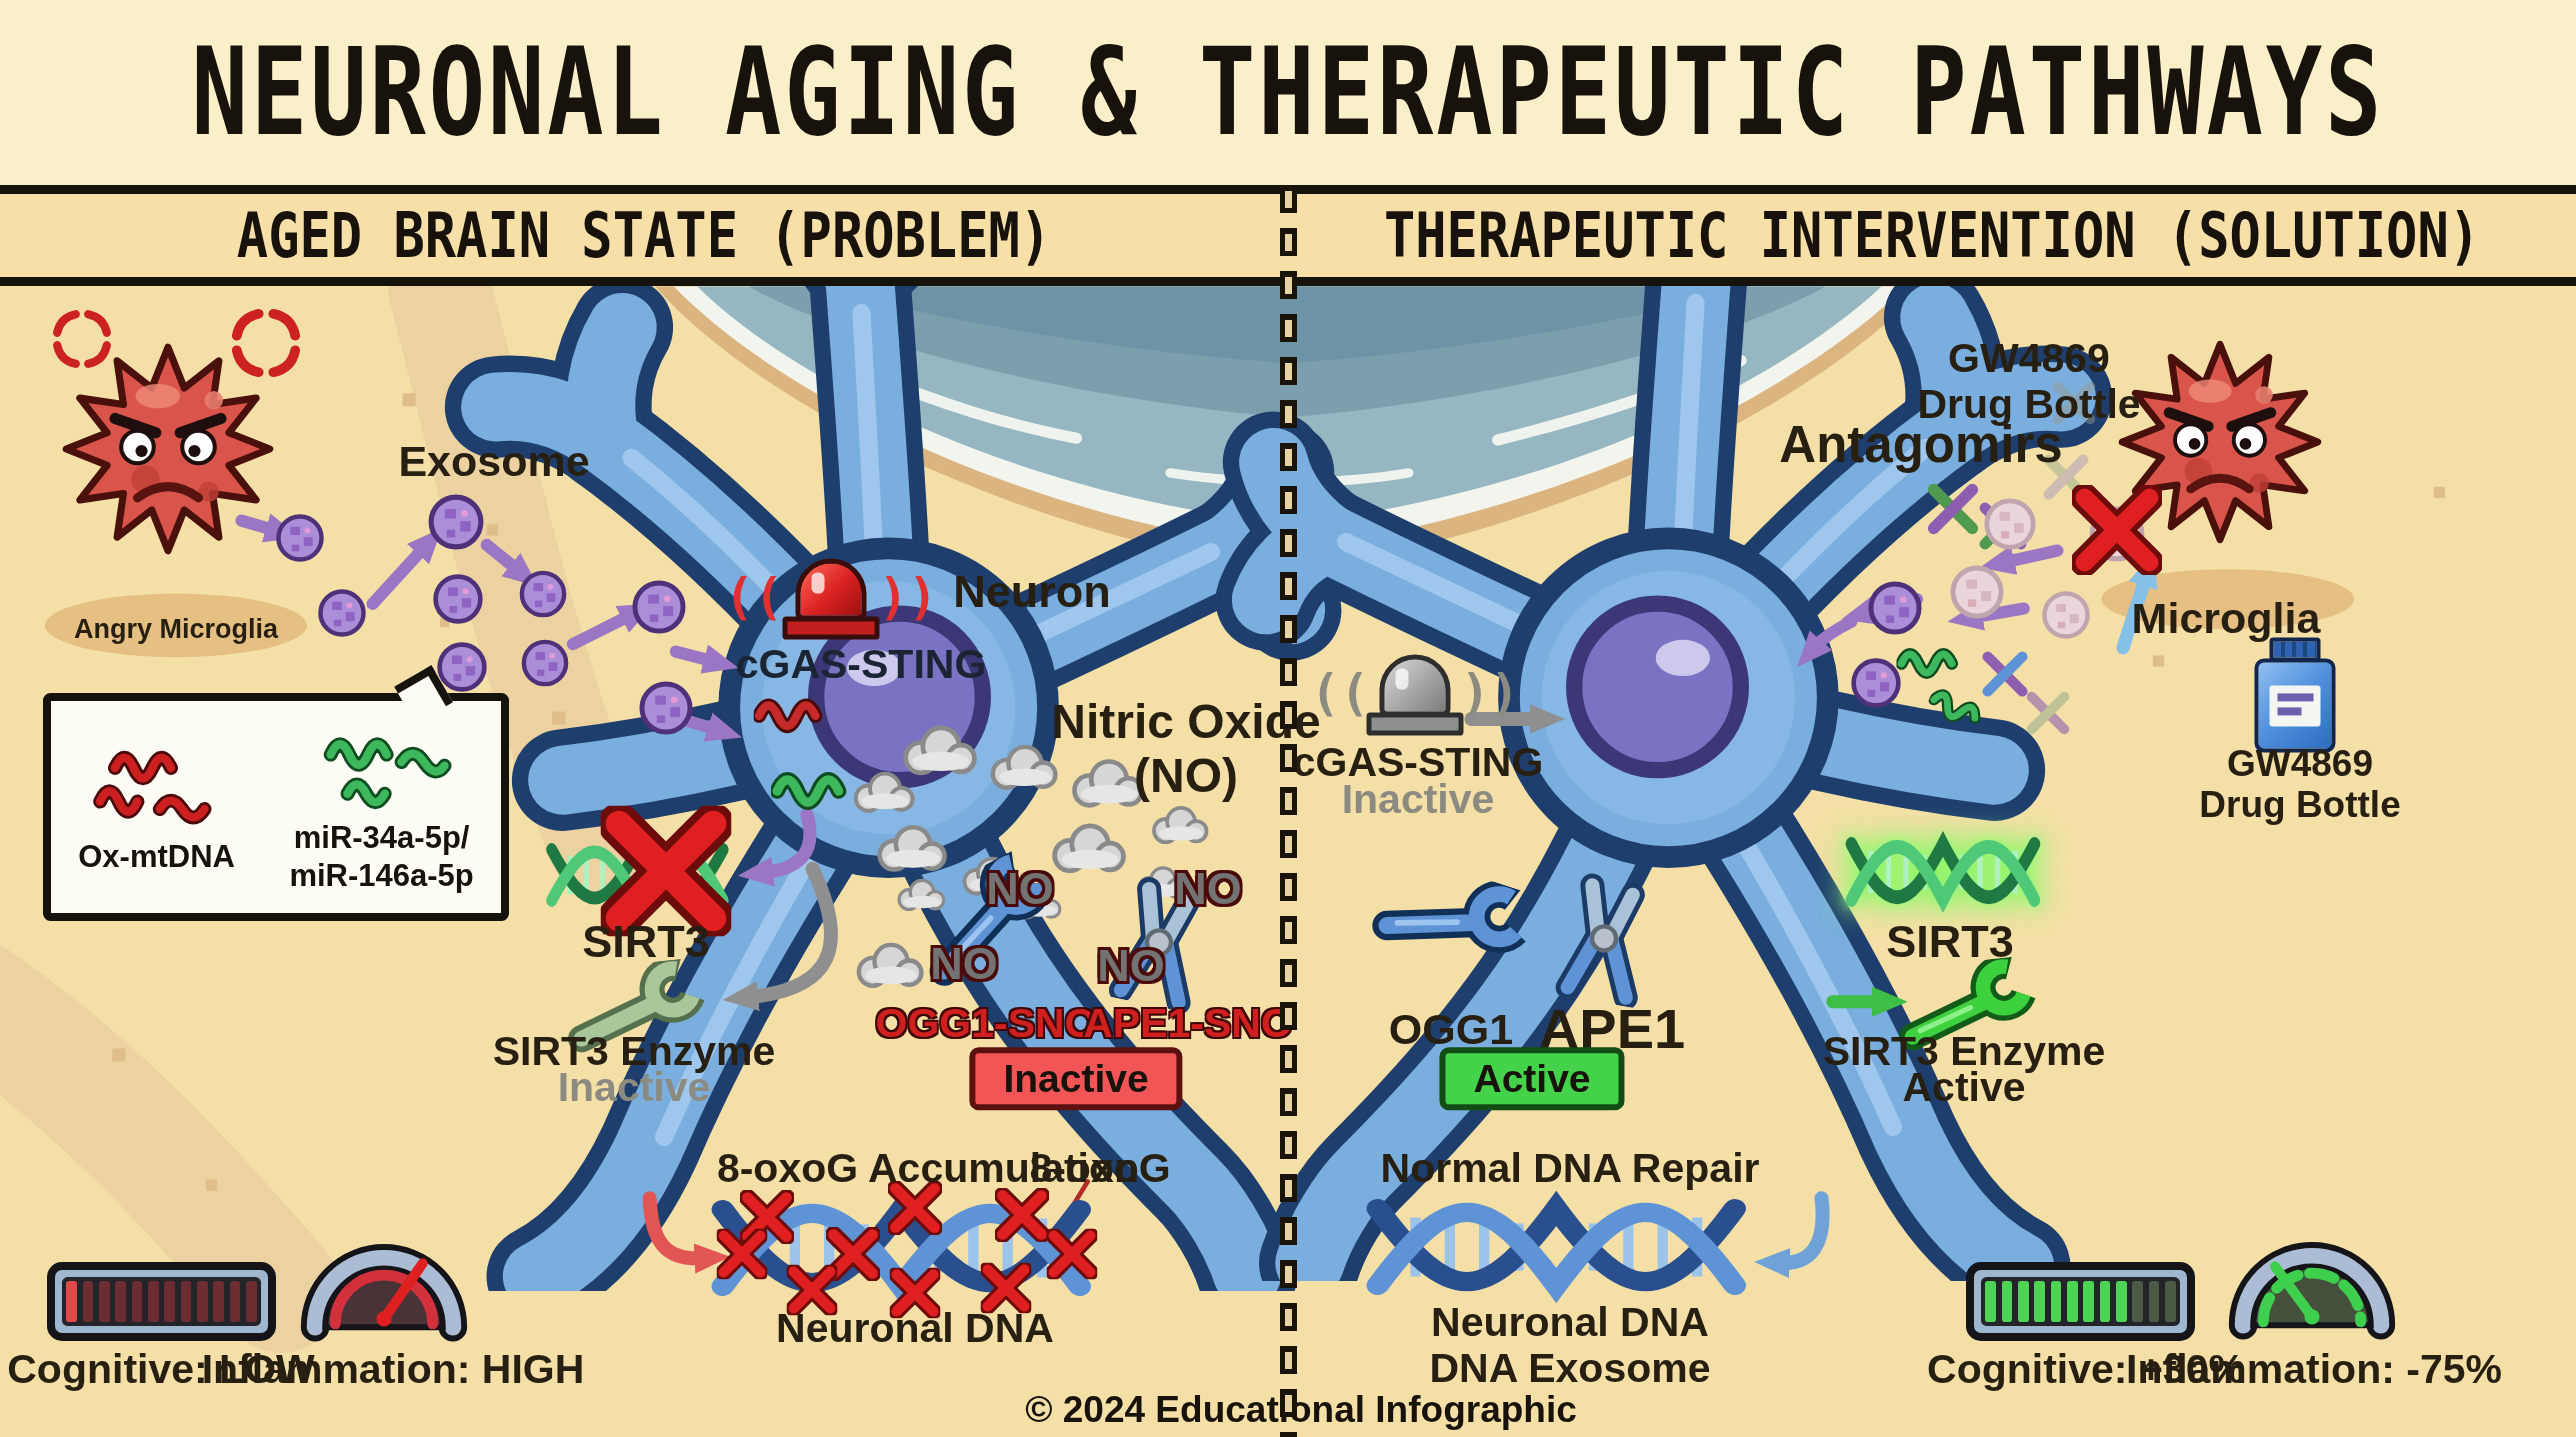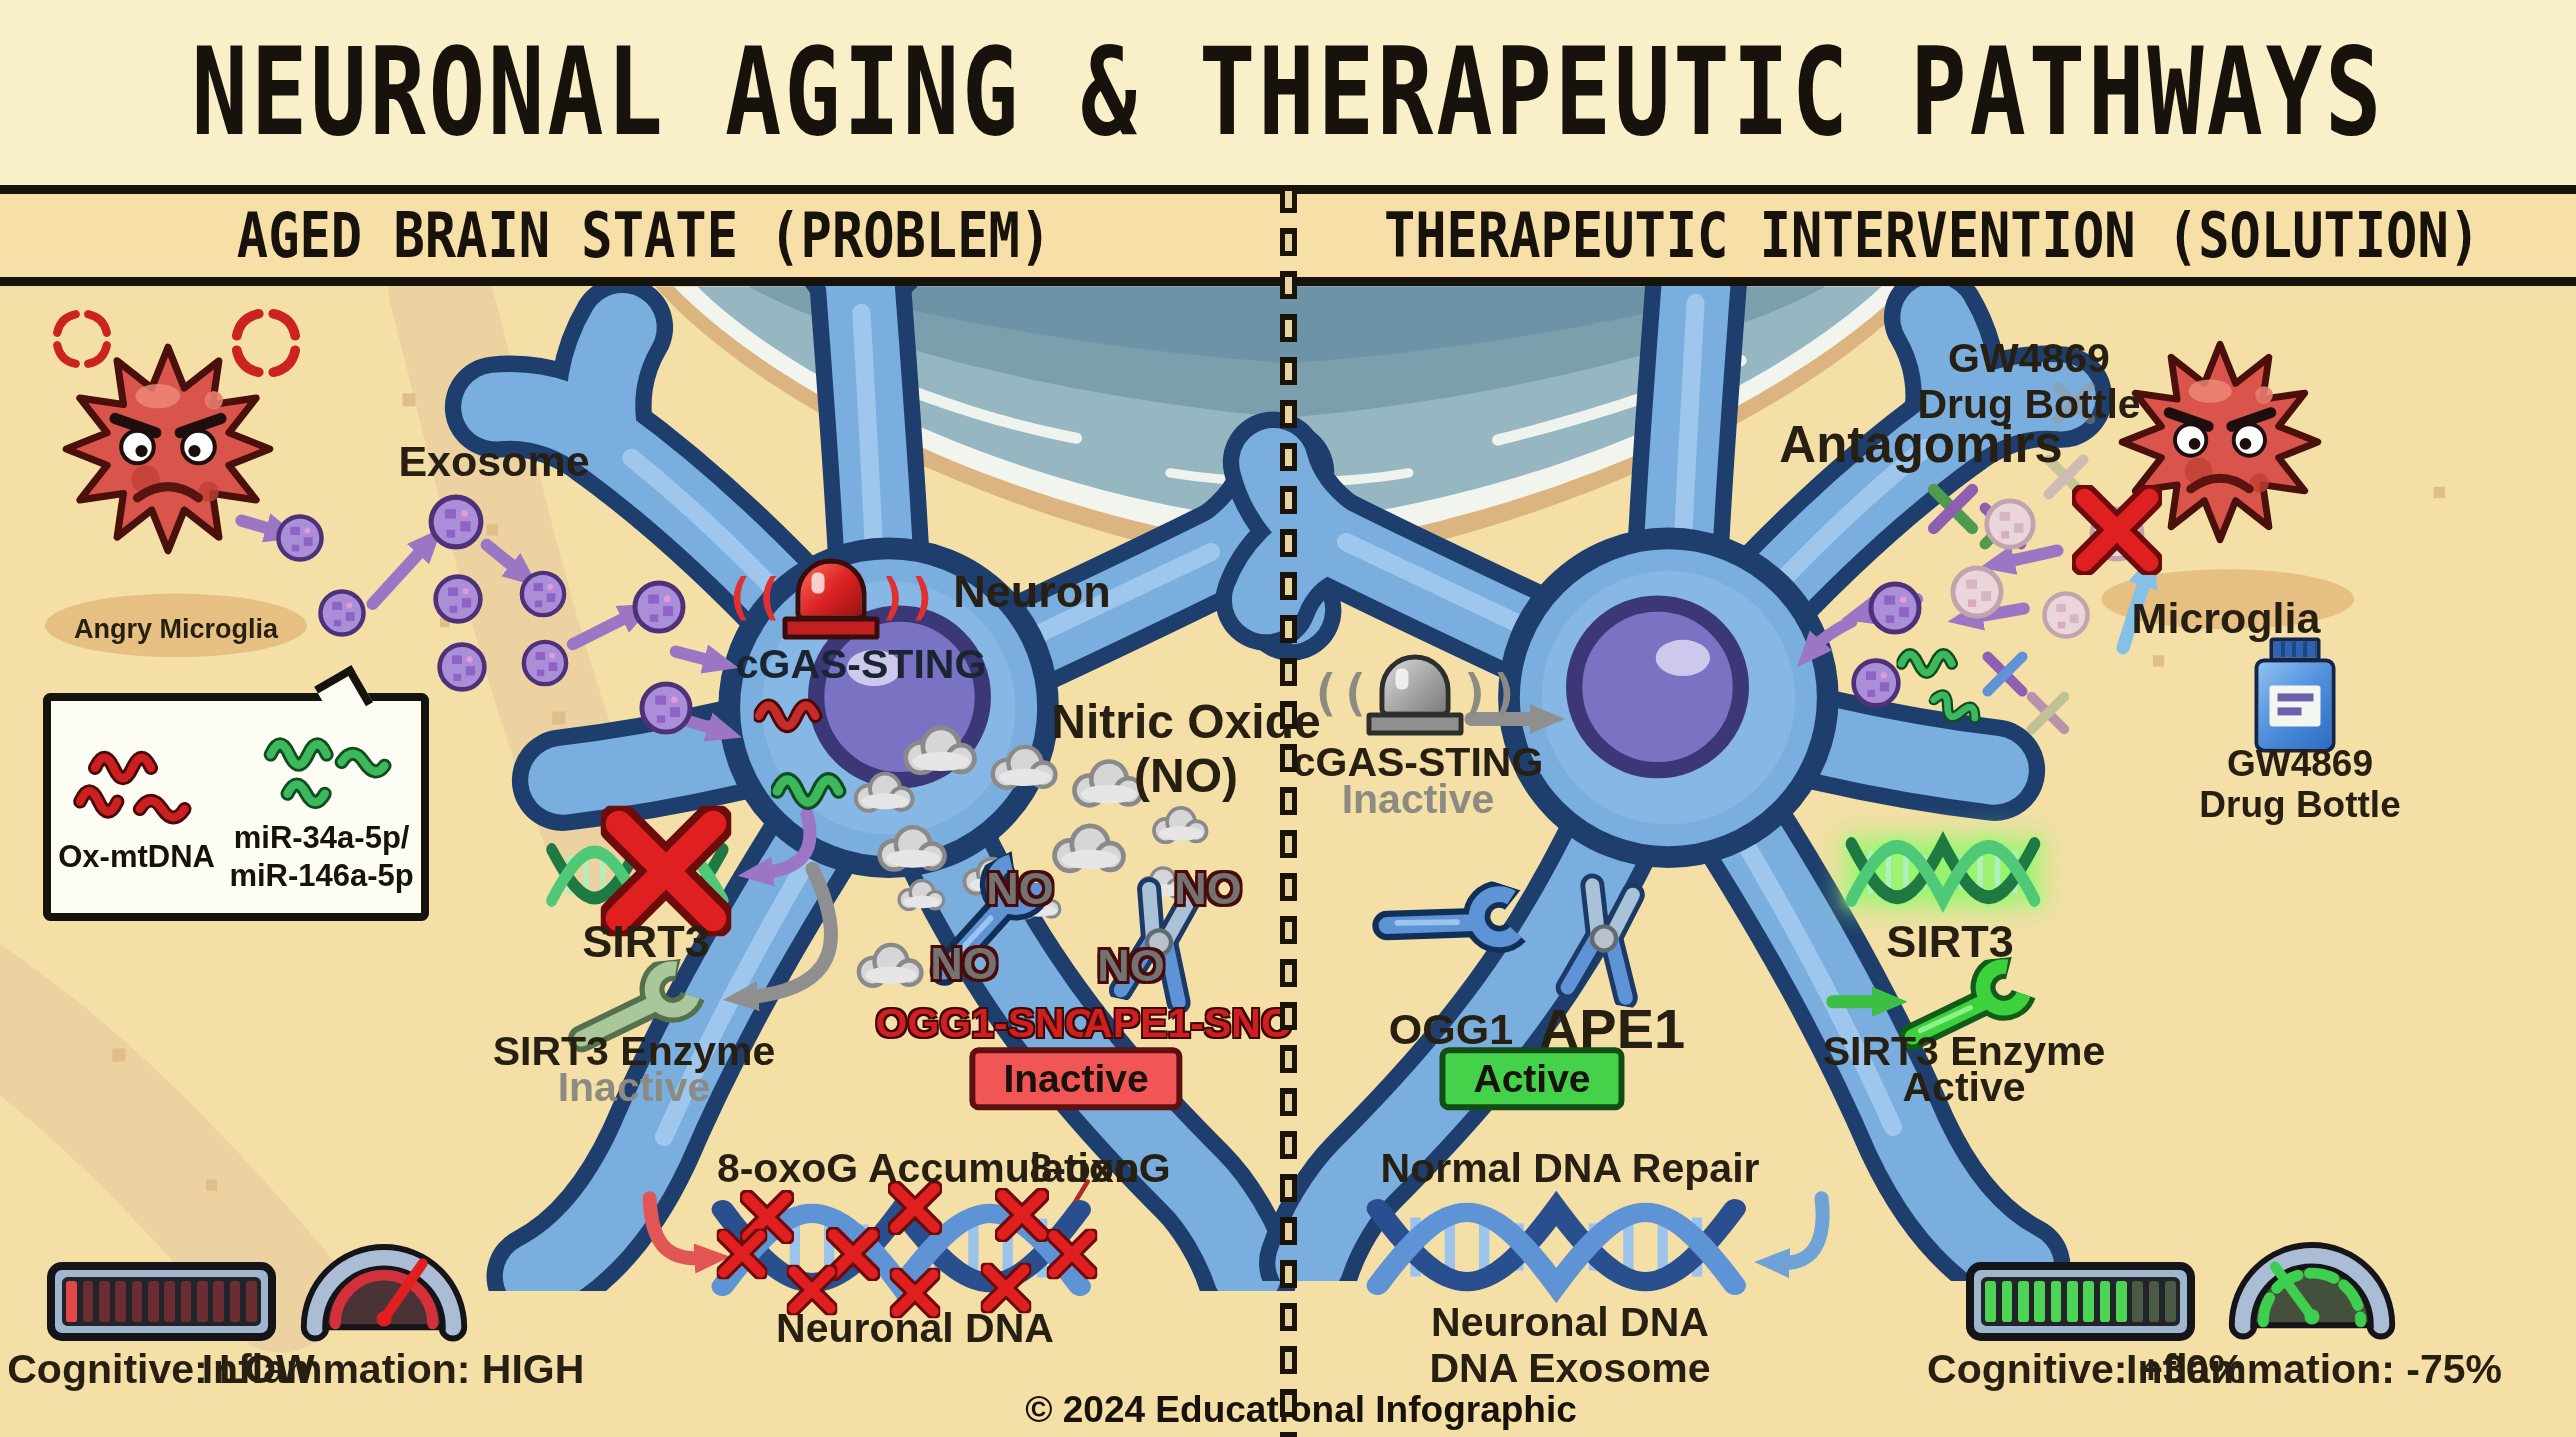--- a/index.html
+++ b/index.html
@@ -28,21 +28,21 @@
   .on-green{background:#4ed455;}.off-green{background:#4a5a45;}
   .siren{position:absolute;transform:translate(-50%,-50%);z-index:6;display:flex;flex-direction:column;align-items:center;}
   .siren .dome{width:71px;height:62px;border-radius:36px 36px 7.5px 7.5px;border:5.6px solid #3a0d0d;position:relative;box-sizing:border-box;}
   .siren .base{width:97px;height:22.5px;border:5.6px solid #3a0d0d;border-radius:3.7px;margin-top:-3.7px;box-sizing:border-box;}
   .siren.red .dome{background:linear-gradient(135deg,#ff6a5a,#d92020 55%,#9c1212);}
   .siren.red .base{background:#c22020;}
   .siren.gray .dome{background:linear-gradient(135deg,#d9d9d9,#a5a5a5 55%,#7c7c7c);border-color:#2e2e2e;}
   .siren.gray .base{background:#8f8f8f;border-color:#2e2e2e;}
   .siren .gleam{position:absolute;left:11.2px;top:9.4px;width:13px;height:20.6px;background:rgba(255,255,255,.75);border-radius:5.6px;}
   .smark{position:absolute;transform:translate(-50%,-50%);font-weight:900;font-size:49px;z-index:6;font-family:"DejaVu Sans Mono",monospace;}
-  .bubble{position:absolute;left:43px;top:693px;width:386px;height:228px;background:#fdfdf6;border:8.4px solid #16120c;border-radius:7.5px;z-index:6;display:flex;align-items:center;justify-content:space-around;box-sizing:border-box;}
+  .bubble{position:absolute;left:43px;top:693px;width:466px;height:228px;background:#fdfdf6;border:8.4px solid #16120c;border-radius:7.5px;z-index:6;display:flex;align-items:center;justify-content:space-around;box-sizing:border-box;}
   .bubble .tail{position:absolute;right:56px;top:-28px;width:43px;height:43px;background:#fdfdf6;border-left:8.4px solid #16120c;border-top:8.4px solid #16120c;transform:rotate(60deg);box-sizing:border-box;}
   .bubble .col{display:flex;flex-direction:column;align-items:center;gap:3.7px;}
   .bubble .cap{font-weight:bold;font-size:31px;color:#17120b;line-height:1.1;text-align:center;white-space:nowrap;}
   .bottle{position:absolute;transform:translate(-50%,-50%);z-index:6;display:flex;flex-direction:column;align-items:center;}
   .bottle .cap{width:51px;height:24px;background:repeating-linear-gradient(90deg,#2e63b4 0 7.5px,#1d477f 7.5px 11.2px);border:4.7px solid #10264f;border-radius:3.7px;box-sizing:border-box;}
   .bottle .body{width:81px;height:94px;background:linear-gradient(135deg,#8fc0f2,#4f8fdd 50%,#2d6dc0);border:4.7px solid #10264f;border-radius:9.4px;margin-top:-2.8px;display:flex;align-items:center;justify-content:center;box-sizing:border-box;}
   .bottle .tag{width:51px;height:41px;background:#f4f6f2;border-radius:2.8px;display:flex;flex-direction:column;gap:6.6px;padding-top:8.4px;align-items:center;box-sizing:border-box;}
   .bottle .bar1{width:36px;height:7.5px;background:#6b5fae;}
   .bottle .bar2{width:24px;height:7.5px;background:#6b5fae;align-self:flex-start;margin-left:7.5px;}
   .footer{position:absolute;transform:translate(-50%,-50%);font-weight:bold;font-size:37px;color:#17120b;z-index:6;white-space:nowrap;}

